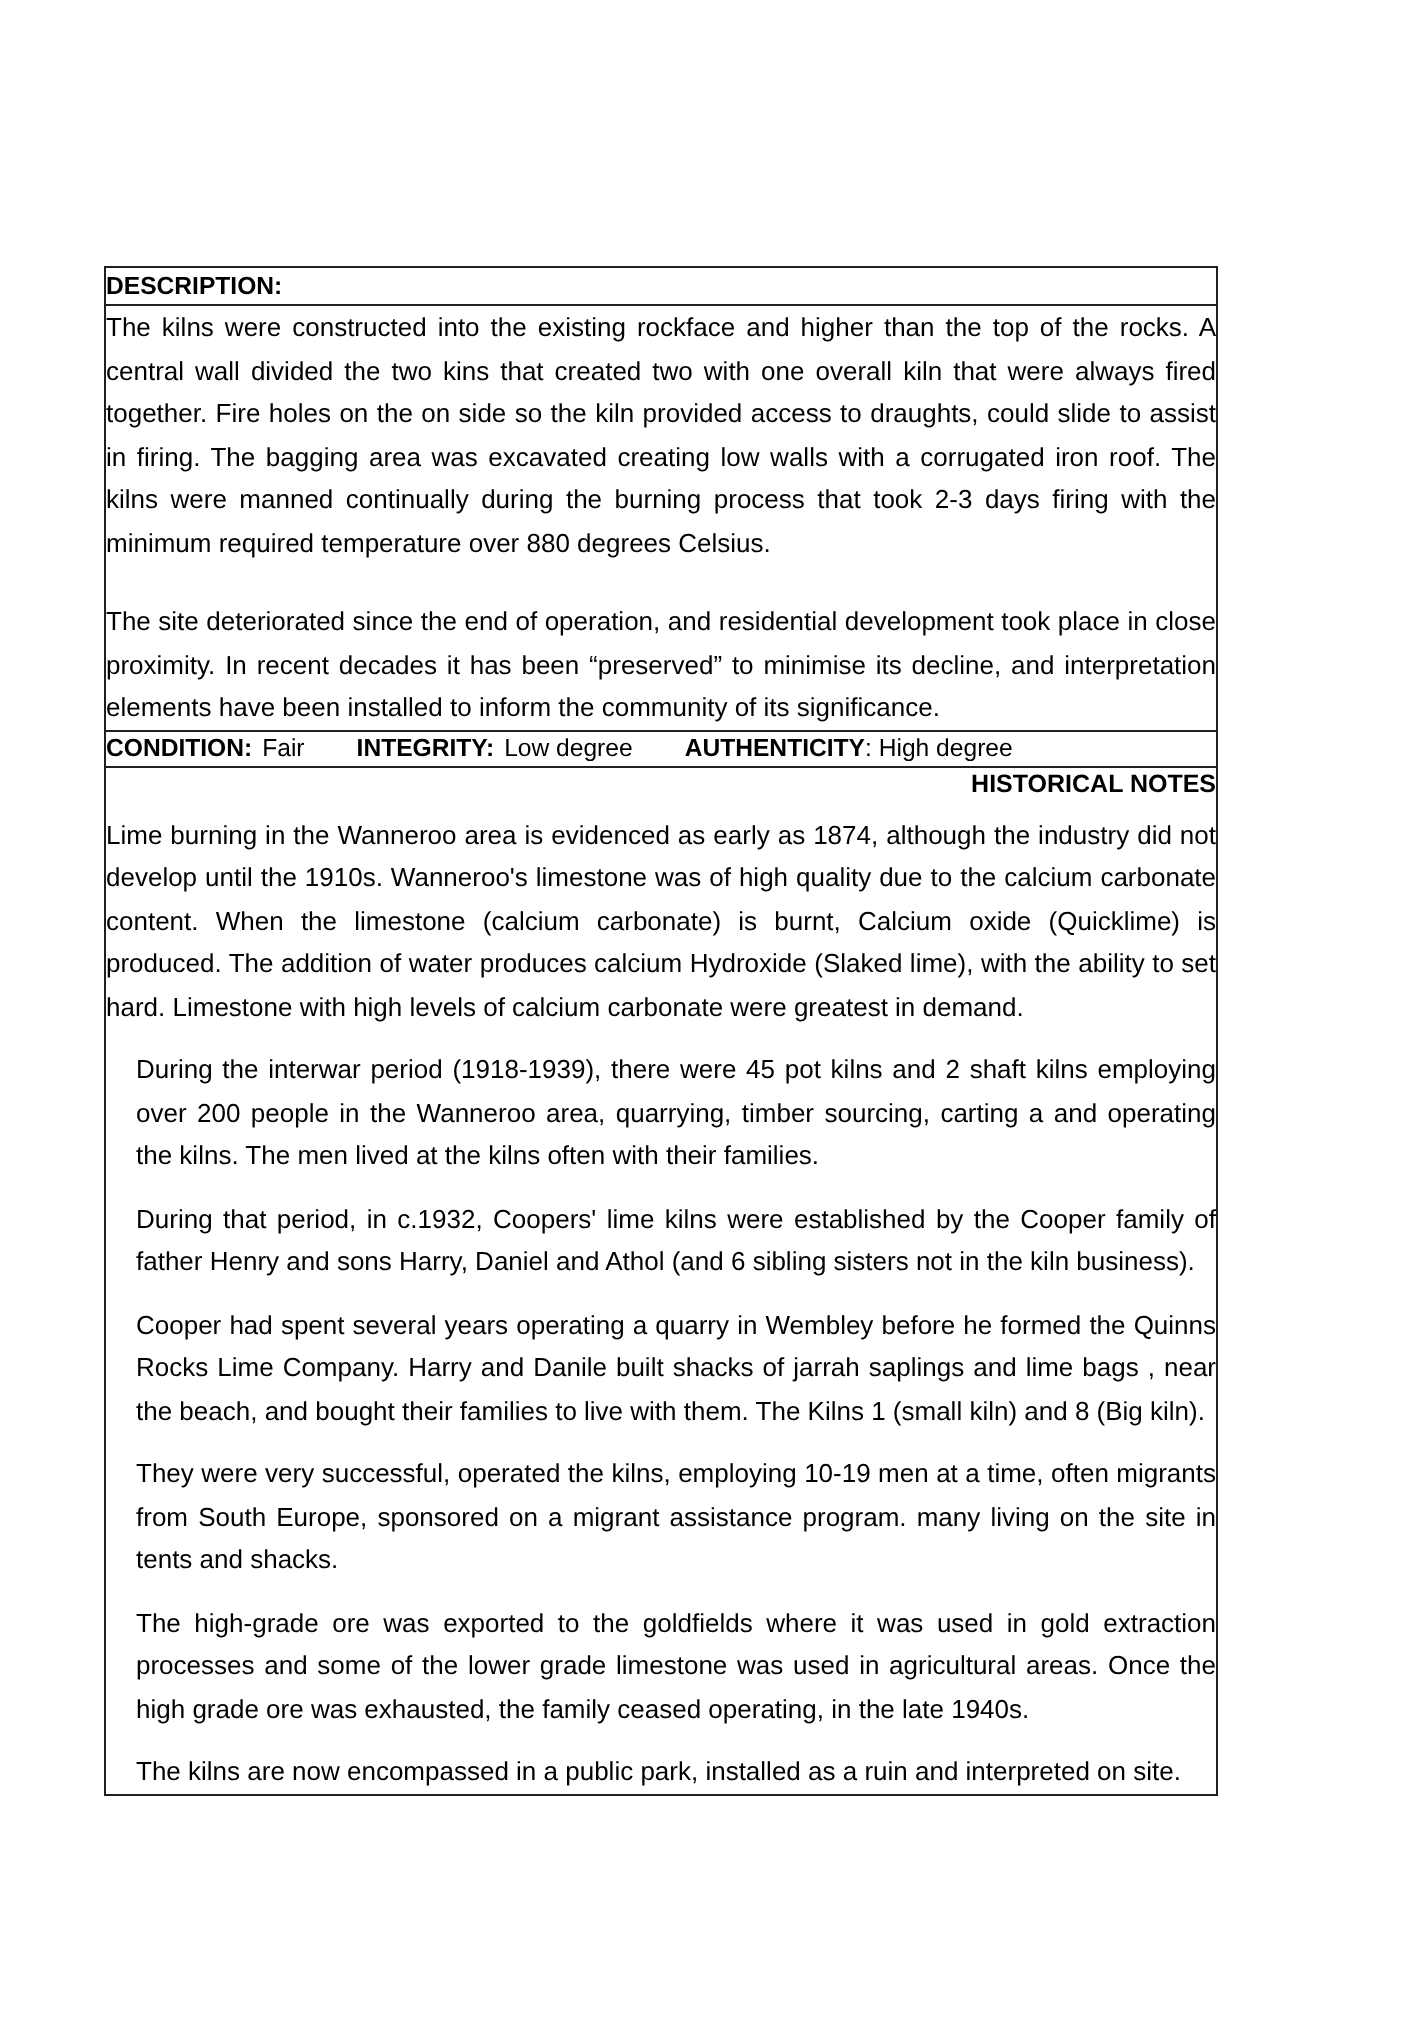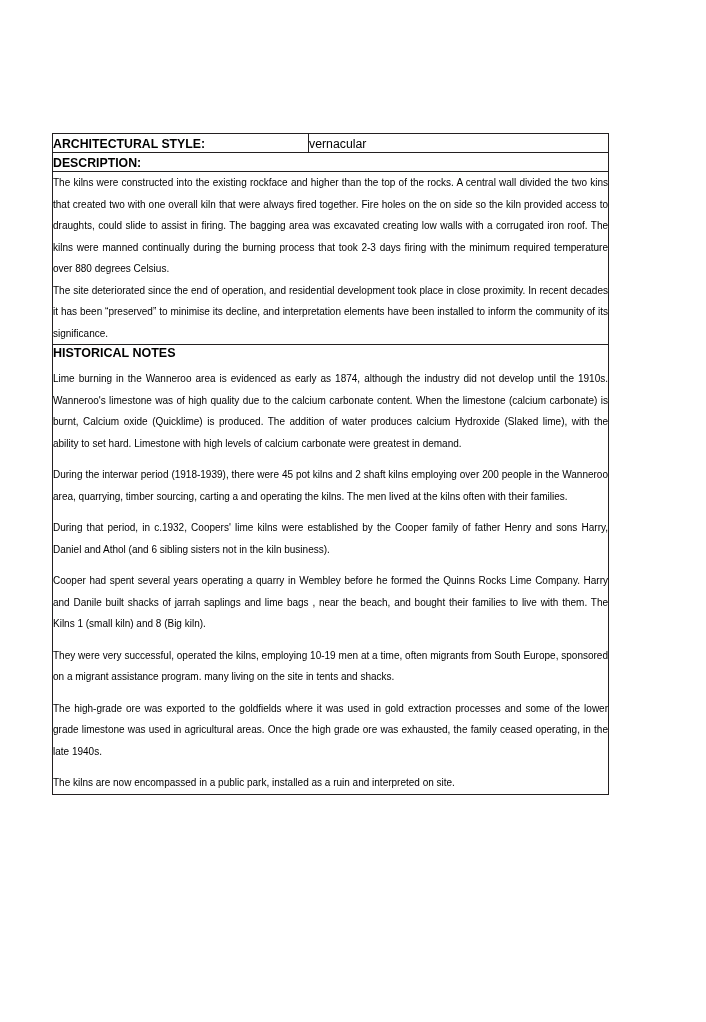--- a/index.html
+++ b/index.html
@@ -54,35 +54,36 @@
     font-weight: normal;
     font-size: 12.3px;
     line-height: 16px;
   }
 
   .heading-row td {
     height: 14px;
   }
 
   .body-text {
-    font-size: 10px;
+    font-size: 13px;
     line-height: 21.5px;
     text-align: justify;
     margin: 0;
   }
 
   .body-text + .body-text {
-    margin-top: 0;
+    margin-top: 18px;
   }
 
   .sec-heading {
     font-weight: bold;
     font-size: 12.5px;
     line-height: 17px;
     margin: 0 0 6px 0;
+    text-align: right;
   }
 
   .arch-label {
     width: 256px;
   }
 
   .condition-line {
     font-size: 12.3px;
     line-height: 17px;
     white-space: nowrap;
@@ -102,56 +103,56 @@
   .desc-block {
     padding: 4px 7px 8px 7px;
   }
 
   .hist-block {
     padding: 5px 7px 9px 7px;
   }
 
   .hist-block .body-text + .body-text {
     margin-top: 10px;
+    margin-left: 15px;
   }
 </style>
 </head>
 <body>
 
 <div class="page">
 
   <table class="doc-table">
     <colgroup>
       <col style="width:256px">
       <col style="width:300px">
     </colgroup>
     <tbody>
 
-      <tr>
-        <td class="cell-pad arch-label">
-          <span class="lbl-bold">ARCHITECTURAL STYLE:</span>
-        </td>
-        <td class="cell-pad">
-          <span class="val-plain">vernacular</span>
-        </td>
-      </tr>
 
       <tr class="heading-row">
         <td class="cell-pad" colspan="2">
           <span class="lbl-bold">DESCRIPTION:</span>
         </td>
       </tr>
 
       <tr>
         <td class="desc-block" colspan="2">
           <p class="body-text">The kilns were constructed into the existing rockface and higher than the top of the rocks.  A central wall divided the two kins that created two with one overall kiln that were always fired together. Fire holes on the on side so the kiln provided access to draughts, could slide to assist in firing. The bagging area was excavated creating low walls with a corrugated iron roof.  The kilns were manned continually during the burning  process that took 2-3 days firing with the minimum required  temperature over 880 degrees Celsius.</p>
           <p class="body-text">The site deteriorated since the end of operation, and residential development took place in close proximity. In recent decades it has been “preserved” to minimise its decline, and interpretation elements have been installed to inform the community of its significance.</p>
         </td>
       </tr>
 
+      <tr>
+        <td class="cell-pad" colspan="2">
+          <div class="condition-line">
+            <span class="k">CONDITION:</span><span class="gap-sm"></span><span>Fair</span><span class="gap"></span><span class="k">INTEGRITY:</span><span class="gap-sm"></span><span>Low degree</span><span class="gap"></span><span class="k">AUTHENTICITY</span><span>: High degree</span>
+          </div>
+        </td>
+      </tr>
 
       <tr>
         <td class="hist-block" colspan="2">
           <div class="sec-heading">HISTORICAL NOTES</div>
           <p class="body-text">Lime burning in the Wanneroo area is evidenced as early as 1874, although the industry did not develop until the 1910s.  Wanneroo's limestone was of high quality due to the calcium carbonate content. When the limestone (calcium carbonate) is burnt, Calcium oxide (Quicklime) is produced. The addition of water produces calcium Hydroxide (Slaked lime), with the ability to set hard.   Limestone with high levels of calcium carbonate were greatest in demand.</p>
           <p class="body-text">During the interwar period (1918-1939), there were 45 pot kilns and 2 shaft kilns employing over 200 people in the Wanneroo area, quarrying, timber sourcing, carting a and operating the kilns. The men lived at the kilns often with their families.</p>
           <p class="body-text">During that period, in c.1932, Coopers' lime kilns were established by the Cooper family of father Henry and sons Harry, Daniel and Athol (and 6 sibling sisters not in the kiln business).</p>
           <p class="body-text">Cooper had spent several years operating a quarry in Wembley before he formed the Quinns Rocks Lime Company.  Harry and Danile built shacks of jarrah saplings and lime bags , near the beach, and bought their families to live with them. The Kilns 1 (small kiln) and 8 (Big kiln).</p>
           <p class="body-text">They were very successful,  operated the kilns, employing 10-19 men at a time, often migrants from South Europe, sponsored on a migrant assistance program. many living on the site in tents and shacks.</p>
           <p class="body-text">The high-grade ore was exported to the goldfields where it was used in gold extraction processes and some of the lower grade limestone was used in agricultural areas.  Once the high grade ore was exhausted, the family ceased operating, in the late 1940s.</p>

